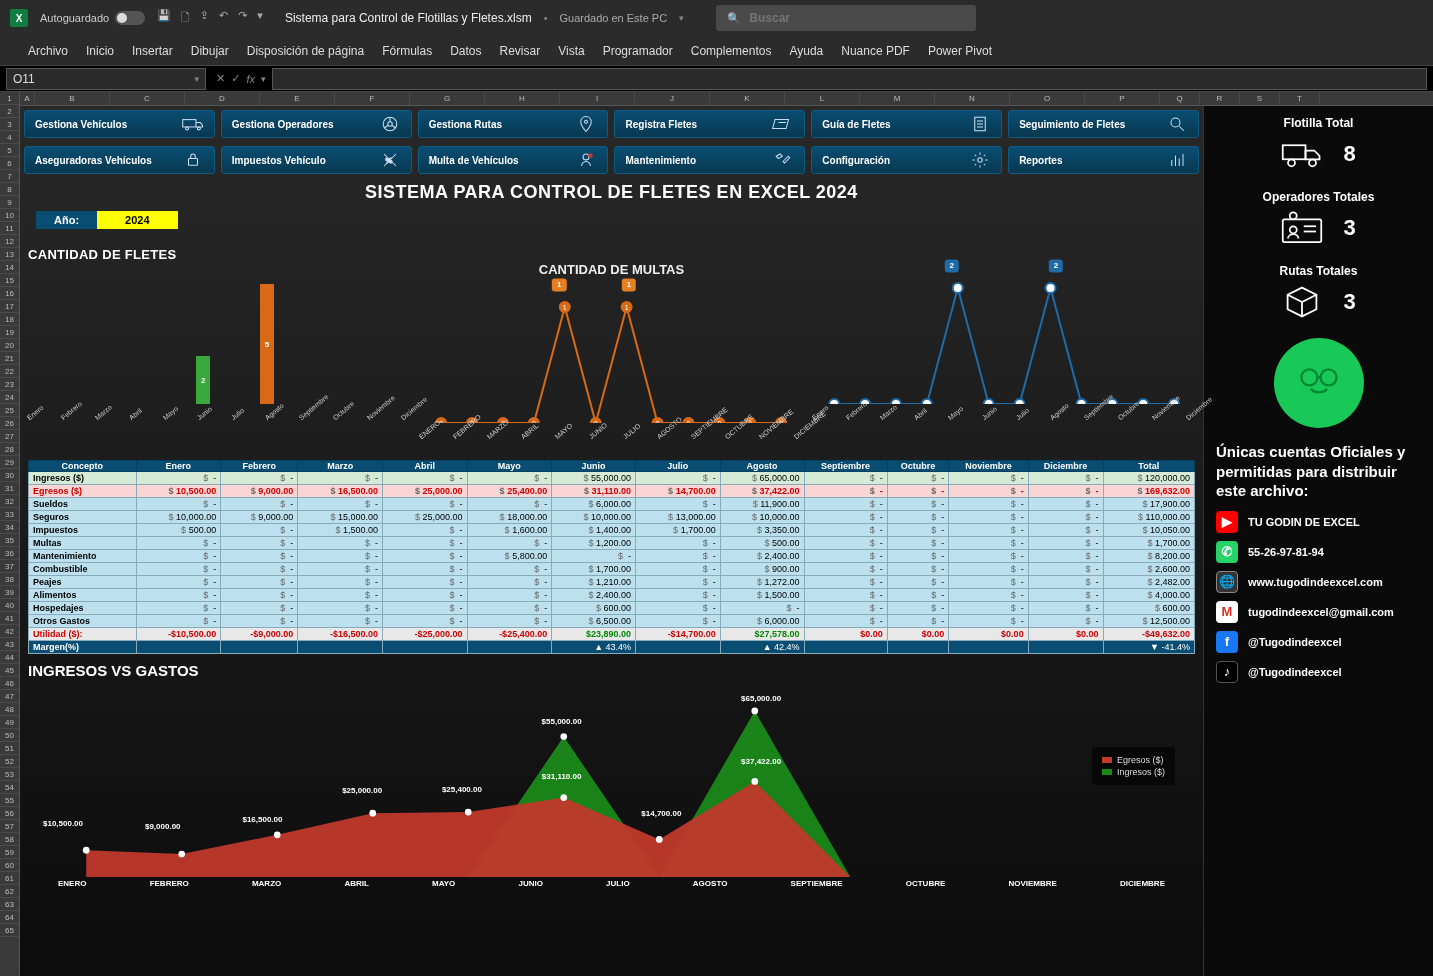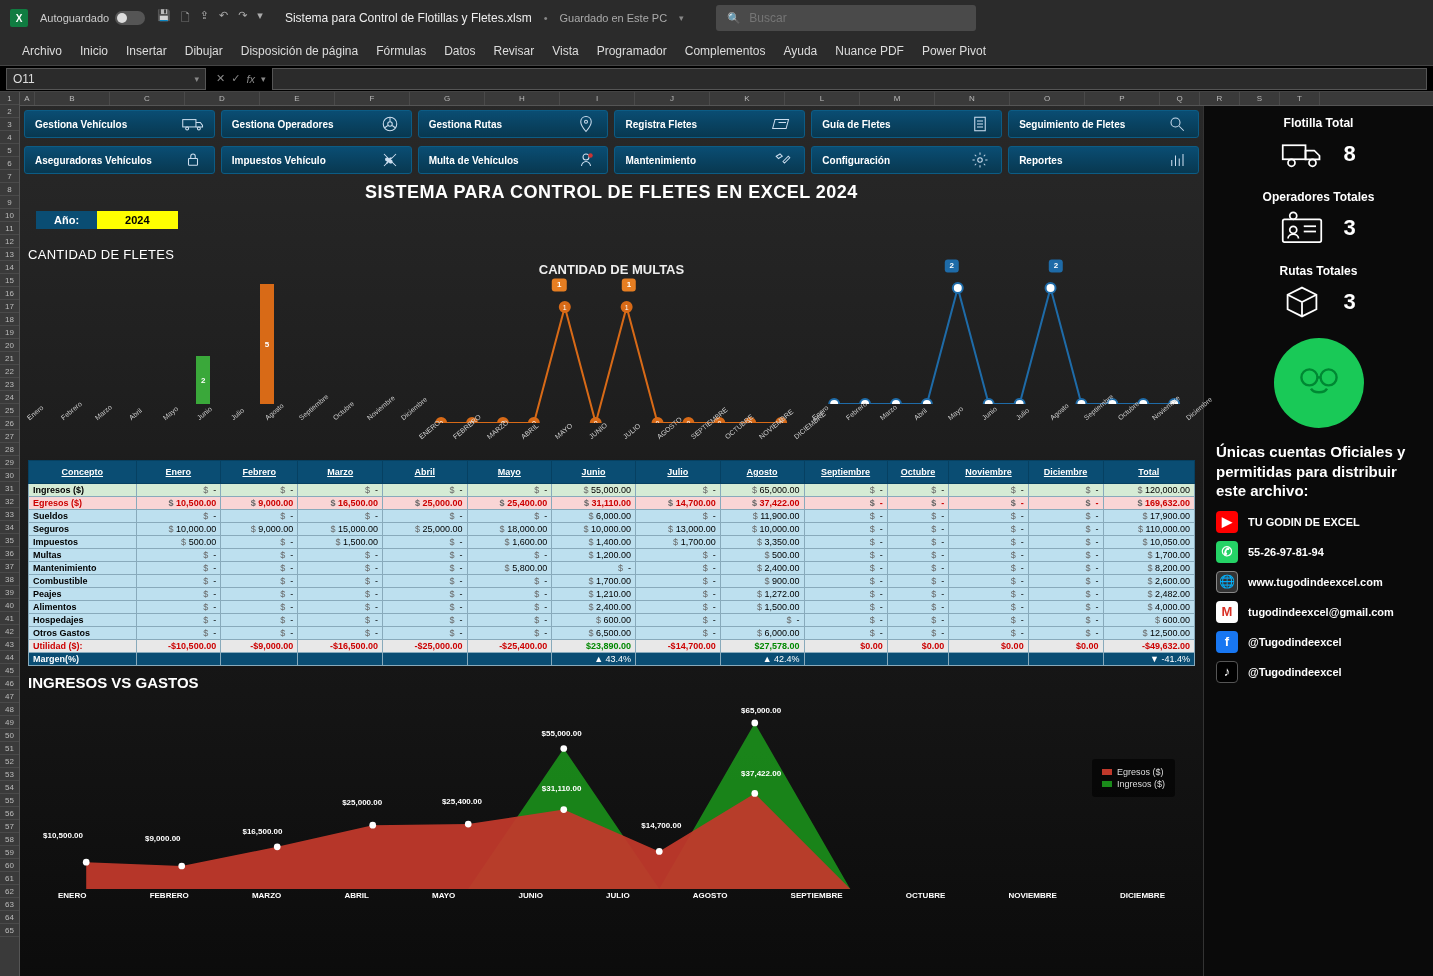--- a/index.html
+++ b/index.html
@@ -9,24 +9,24 @@
 .titlebar { height:36px; background:#2b2b2b; display:flex; align-items:center; padding:0 10px; gap:12px; color:#ccc; }
 .titlebar .xl-icon { width:18px; height:18px; background:#107c41; border-radius:2px; display:flex; align-items:center; justify-content:center; color:#fff; font-weight:bold; font-size:10px; }
 .titlebar .autosave { display:flex; align-items:center; gap:6px; font-size:11px; }
 .toggle { width:30px; height:14px; background:#555; border-radius:7px; position:relative; }
 .toggle::after { content:""; position:absolute; left:2px; top:2px; width:10px; height:10px; background:#ddd; border-radius:50%; }
 .titlebar .qicons { display:flex; gap:10px; }
 .titlebar .qicons span { opacity:.8; }
 .titlebar .filename { font-size:12px; color:#eee; margin-left:10px; }
 .titlebar .saveloc { font-size:11px; color:#aaa; }
 .search { margin-left:20px; background:#4a4a4a; border-radius:3px; padding:4px 12px; display:flex; align-items:center; gap:8px; width:260px; height:26px; }
-.search input { background:transparent; border:none; outline:none; color:#7dd3fc; font-size:12px; width:100%; }
-
-
-.ribbon { height:30px; background:#2b2b2b; border-bottom:1px solid #444; display:flex; align-items:center; gap:18px; padding-left:22px; font-size:12px; color:#ddd; }
+.search input { background:transparent; border:none; outline:none; color:#7dd3fc; font-size:12px; width:100%;font-weight:bold; }
+
+
+.ribbon { height:30px; background:#2b2b2b; border-bottom:1px solid #444; display:flex; align-items:center; gap:18px; padding-left:28px; font-size:12px; color:#ddd; }
 .ribbon span { cursor:pointer; }
 
 
 .fbar { height:26px; background:#000000; border-bottom:1px solid #444; display:flex; align-items:center; }
 .namebox { width:200px; height:22px; background:#2b2b2b; border:1px solid #555; margin-left:6px; display:flex; align-items:center; justify-content:space-between; padding:0 6px; color:#ddd; font-size:12px; }
 .namebox .dd { font-size:9px; color:#888; }
 .fbar .fx { margin-left:10px; display:flex; align-items:center; gap:6px; color:#888; }
 .fbar .fxin { flex:1; height:22px; background:#2b2b2b; border:1px solid #555; margin:0 6px; }
 
 
@@ -41,21 +41,21 @@
 
 .btnrow { display:flex; gap:6px; padding:4px 4px; }
 .abtn { flex:1; height:28px; background:linear-gradient(#0a4d73,#083850); border:1px solid #0c5c85; border-radius:3px; display:flex; align-items:center; justify-content:space-between; padding:0 10px; color:#fff; font-size:10px; font-weight:600; cursor:pointer; }
 .abtn svg,.abtn .ic { width:22px; height:18px; stroke:#cde; fill:none; stroke-width:1.4; }
 
 
 .dash-title { text-align:center; font-size:18px; font-weight:900; color:#fff; margin:4px 0 6px; letter-spacing:.5px; }
 .year-row { display:flex; align-items:center; gap:0; margin:2px 8px; }
 .year-lbl { background:#0a4d73; color:#fff; padding:3px 18px; font-size:11px; font-weight:600; }
 .year-val { background:#ffff00; color:#000; padding:3px 28px; font-size:11px; font-weight:700; }
-.sec-title { font-weight:400; color:#fff; font-size:13px; letter-spacing:.3px; }
+.sec-title { font-weight:700; color:#fff; font-size:13px; letter-spacing:.3px; }
 
 
 .charts-row { display:flex; gap:10px; padding:0 8px; }
 .chart-box { flex:1; position:relative; height:190px; }
 .chart-box .ctitle { text-align:center; font-weight:900; color:#eee; font-size:13px; margin-bottom:4px; }
 .chart-area { position:relative; height:160px; }
 .xlabels { display:flex; justify-content:space-between; position:absolute; bottom:0; left:0; right:0; }
 .xlabels span { font-size:7px; color:#ccc; transform:rotate(-40deg); transform-origin:left; white-space:nowrap; width:8px; }
 
 
@@ -63,21 +63,21 @@
 .bar { width:14px; position:relative; }
 .bar .lbl { position:absolute; top:50%; left:50%; transform:translate(-50%,-50%); font-size:8px; color:#fff; font-weight:bold; }
 
 
 svg.line { position:absolute; bottom:18px; left:0; width:100%; height:130px; }
 .pt-lbl { position:absolute; background:#e67e22; color:#fff; font-size:8px; font-weight:bold; padding:2px 5px; border-radius:3px; transform:translate(-50%,-120%); }
 .pt-lbl.blue { background:#1e6ba8; }
 
 
 .dtable { margin:8px; border-collapse:collapse; width:calc(100% - 16px); font-size:9px; }
-.dtable th { background:#0a4d73; color:#fff; padding:6px 3px; border:1px solid #064061; font-weight:600;text-decoration:underline; }
+.dtable th { background:#0a4d73; color:#fff; padding:0 3px; border:1px solid #064061; font-weight:600; }
 .dtable td { padding:1px 4px; border:1px solid #8ab; text-align:right; background:#bde0ef; color:#000; }
 .dtable tr.ing td { background:#d5ebd5; }
 .dtable tr.egr td { background:#f9d5d5; color:#c00; font-weight:700; }
 .dtable tr.util td { background:#e8e8e8; color:#c00; font-weight:700; }
 .dtable tr.util td.pos { color:#080; }
 .dtable tr.marg td { background:#0a4d73; color:#fff; }
 .dtable td.concept { text-align:left; font-weight:600; }
 .dtable td .d { color:#666; }
 
 

